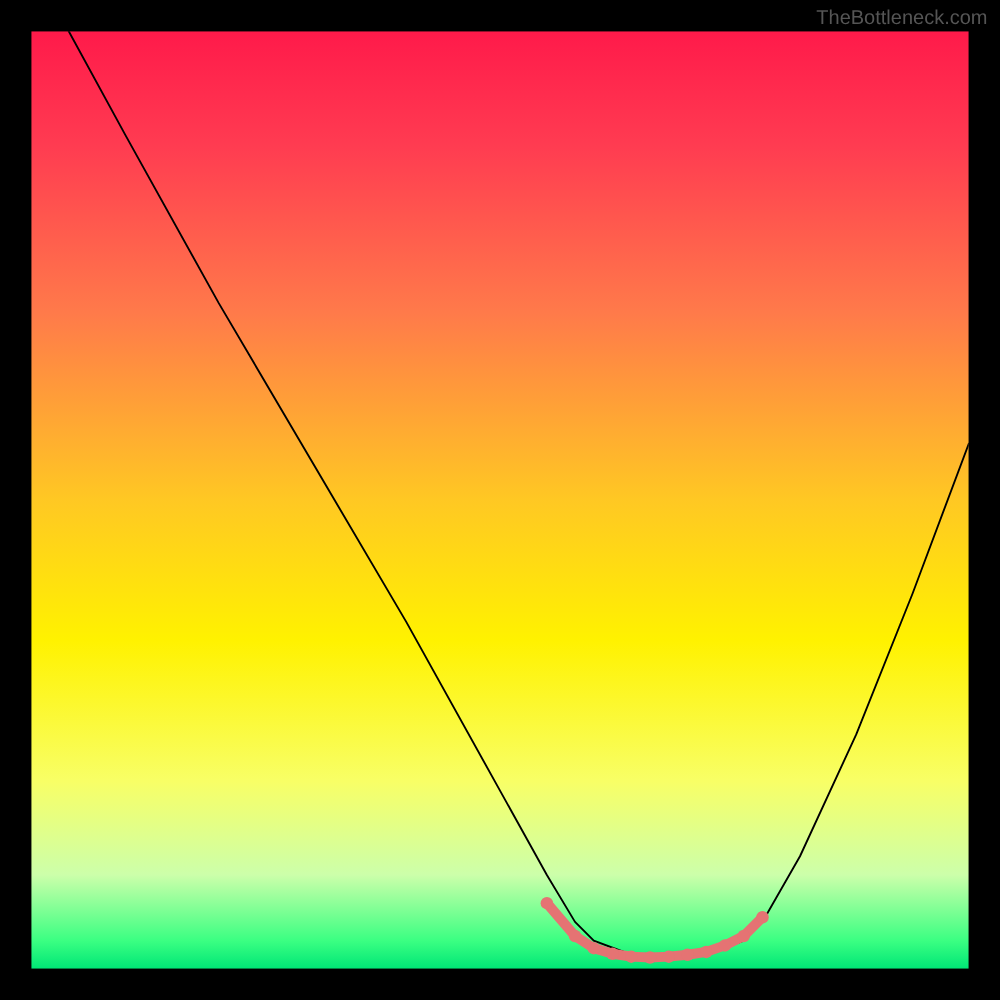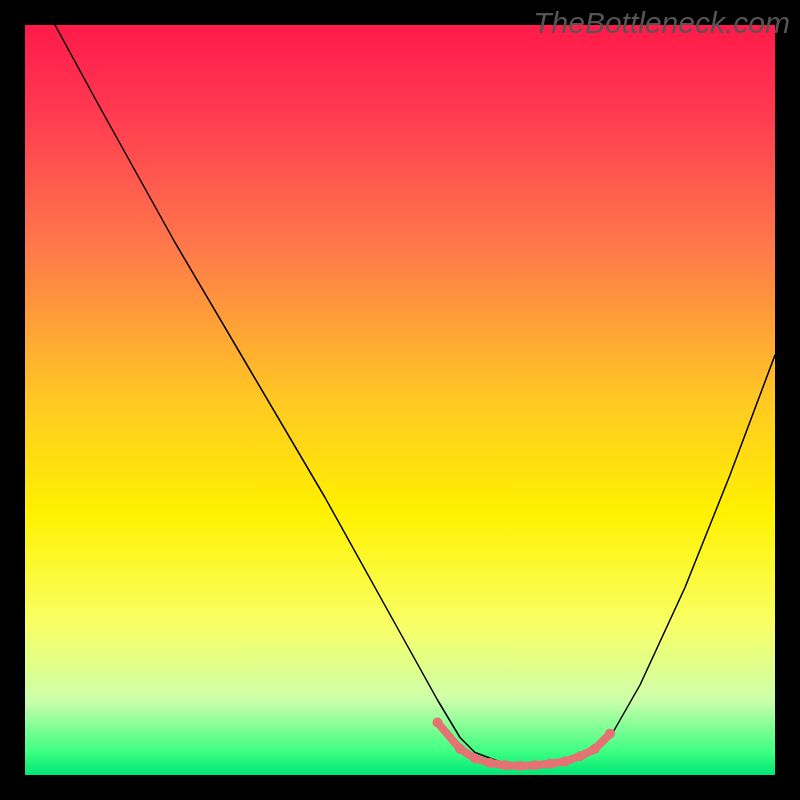--- a/index.html
+++ b/index.html
@@ -9,24 +9,23 @@
     background: #000;
     position: relative;
     overflow: hidden;
     font-family: Arial, sans-serif;
   }
   .watermark {
     position: absolute;
     top: 6px;
     right: 10px;
     color: #555;
-    font-size: 30px;
+    font-size: 16px;
     font-weight: 500;
     z-index: 10;
-    font-style: italic;
   }
   .plot-area {
     position: absolute;
     left: 25px;
     top: 25px;
     width: 750px;
     height: 750px;
   }
   svg { display: block; }
 </style>

